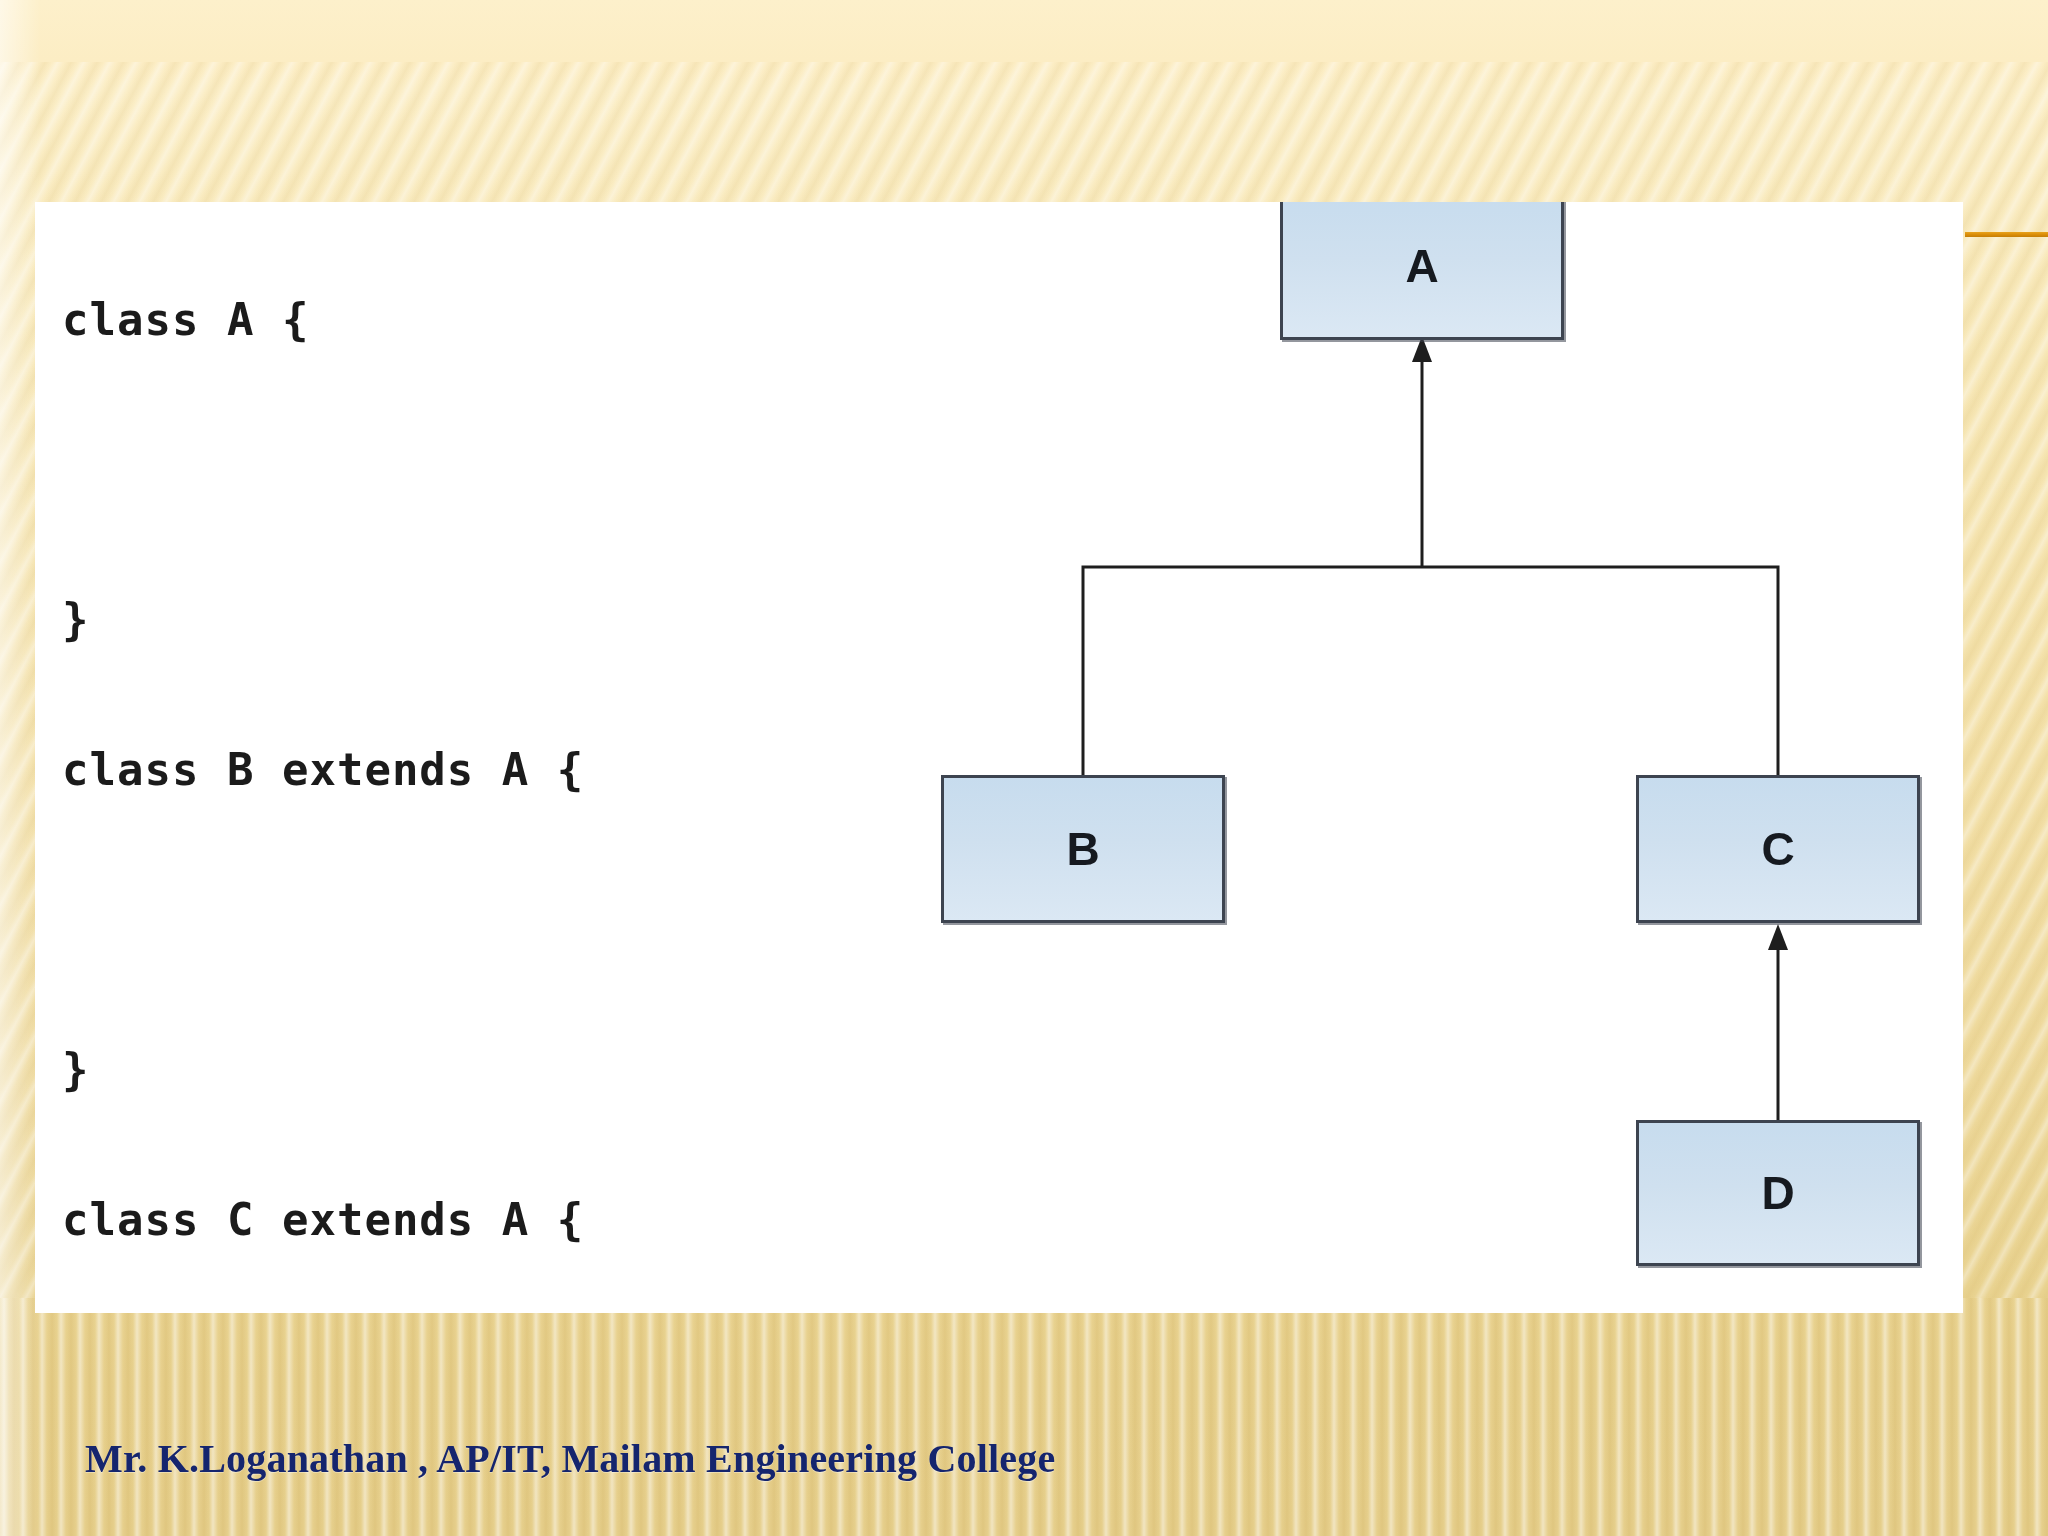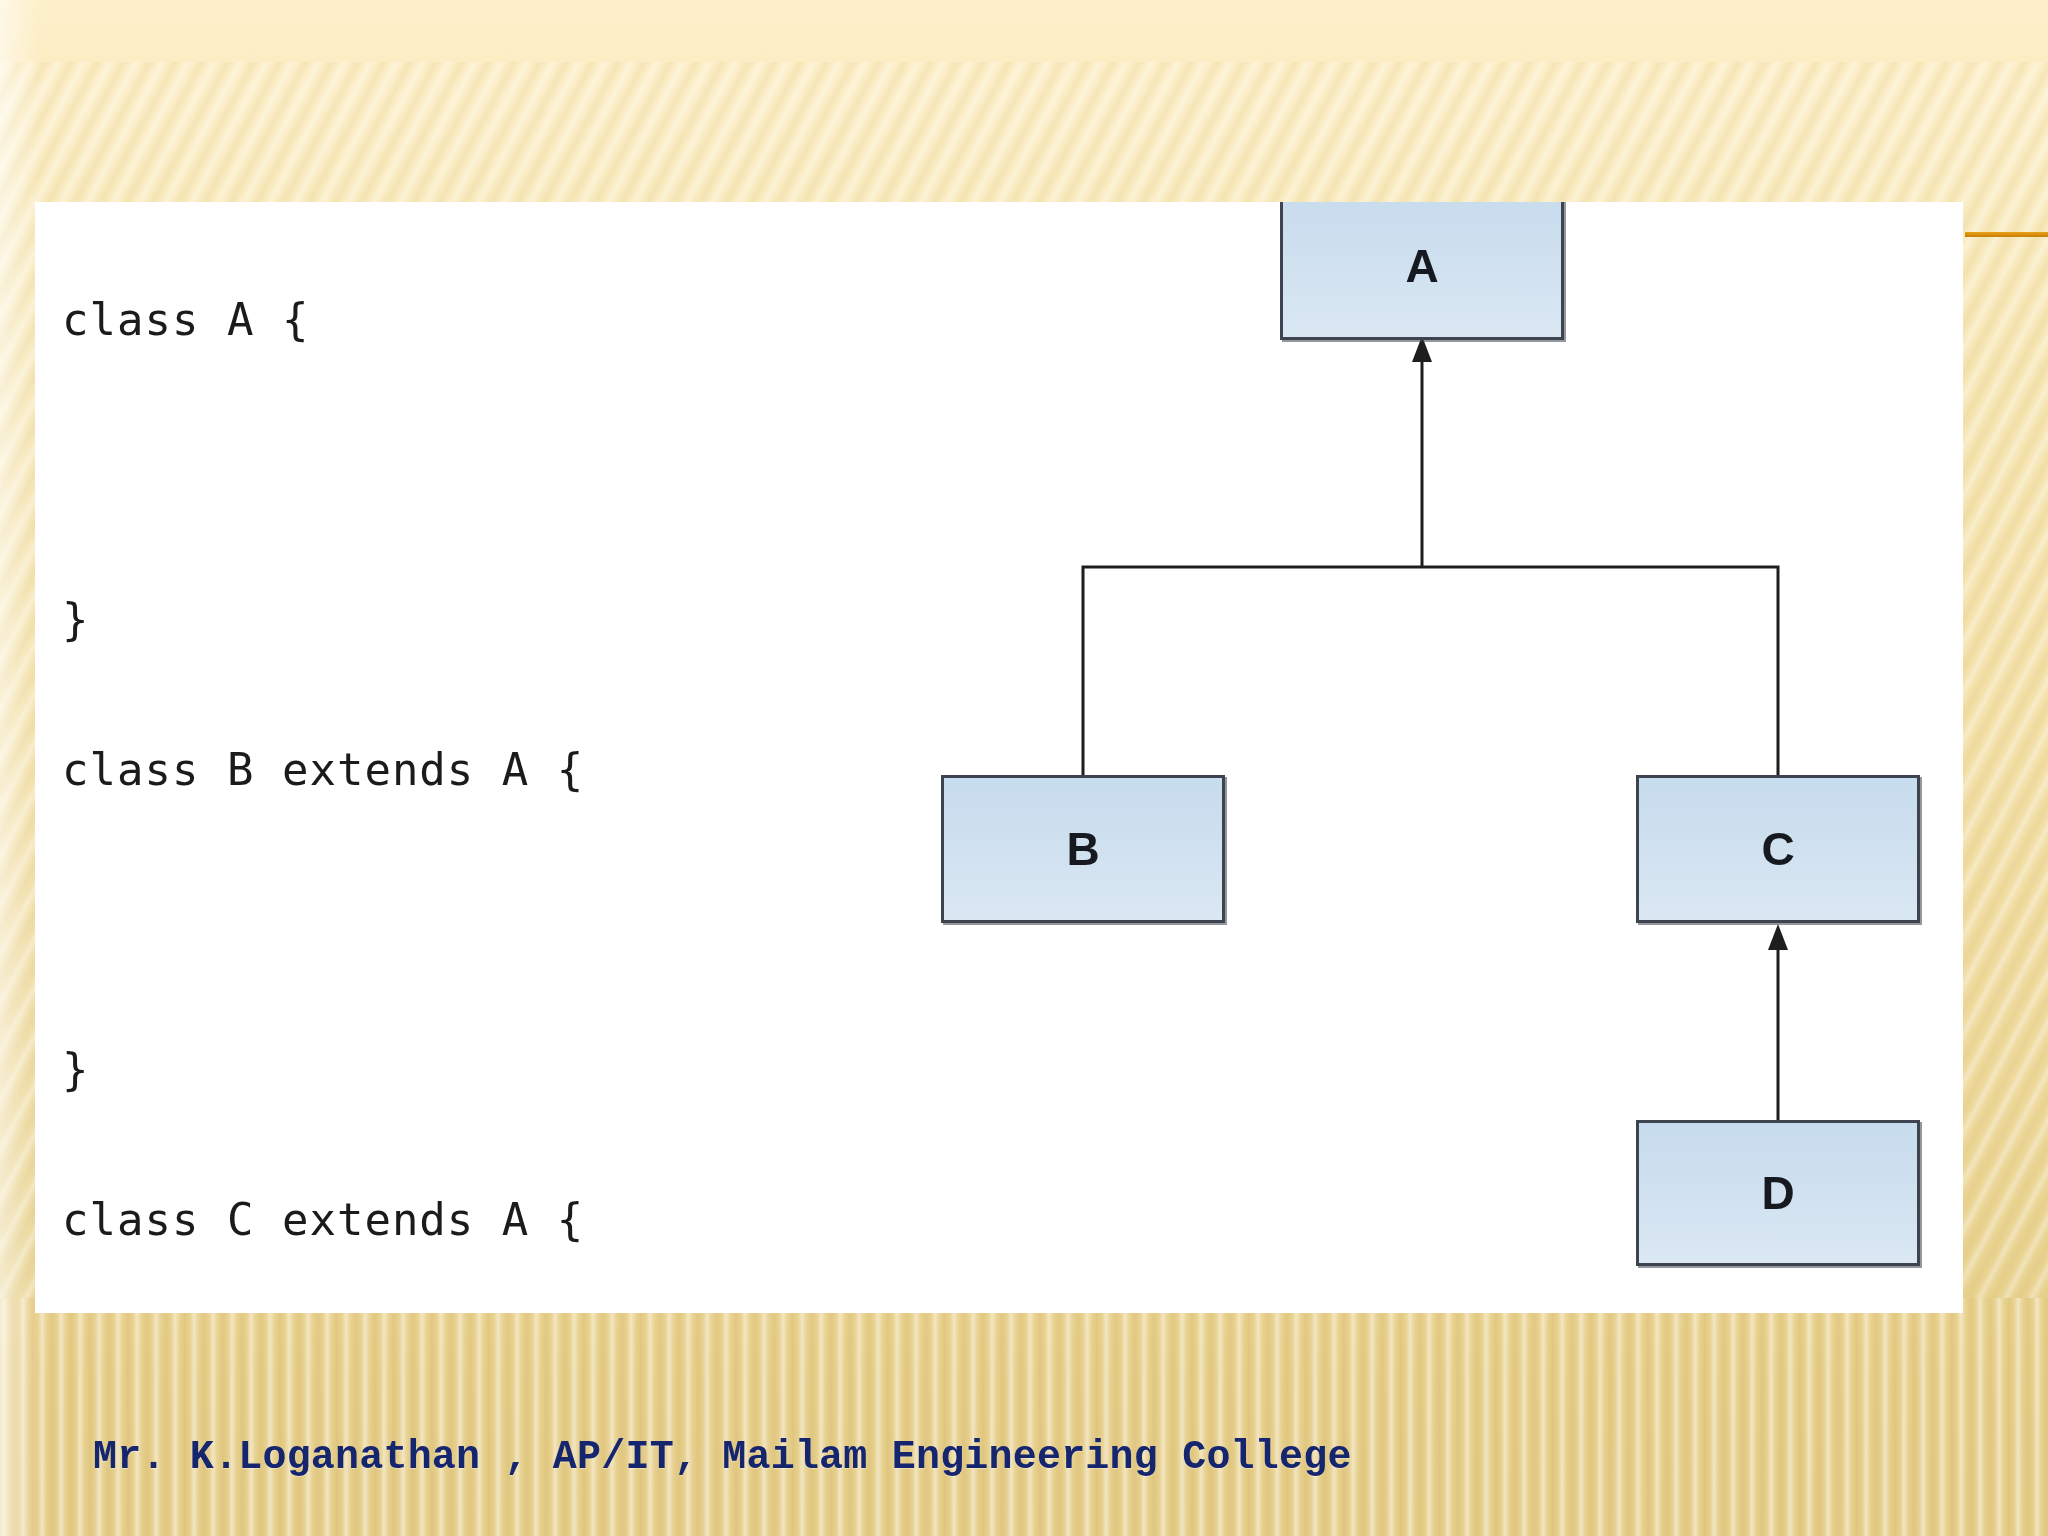--- a/index.html
+++ b/index.html
@@ -96,21 +96,21 @@
     width: 880px;
     font-family: "DejaVu Sans Mono", "Liberation Mono", monospace;
     font-size: 44px;
     line-height: 1.0;
     color: #1b1b1b;
     white-space: pre;
     letter-spacing: 1px;
   }
   .code-line {
     height: 62px;
-    font-weight: 400;
+    font-weight: 700;
   }
   .code-line.blank { color: transparent; }
 
   
   .diagram {
     position: absolute;
     left: 0; top: 0;
     width: 1928px;
     height: 1111px;
   }
@@ -142,28 +142,27 @@
     left: 0; top: 0;
     width: 1928px; height: 1111px;
     pointer-events: none;
   }
 
   
   .footer {
     position: absolute;
     left: 85px;
     top: 1435px;
-    font-family: Liberation Mono, monospace;
+    font-family: Liberation Serif, serif;
     font-size: 40px;
     font-weight: 700;
     color: #15256e;
     letter-spacing: 0.2px;
     white-space: nowrap;
     text-shadow: 0px 1px 0px rgba(255,255,255,0.35);
-    padding-left: 8px;
   }
 </style>
 </head>
 <body>
 
 <div id="slide">
 
   <div class="bg-base"></div>
   <div class="bg-diag"></div>
   <div class="bg-vert"></div>

